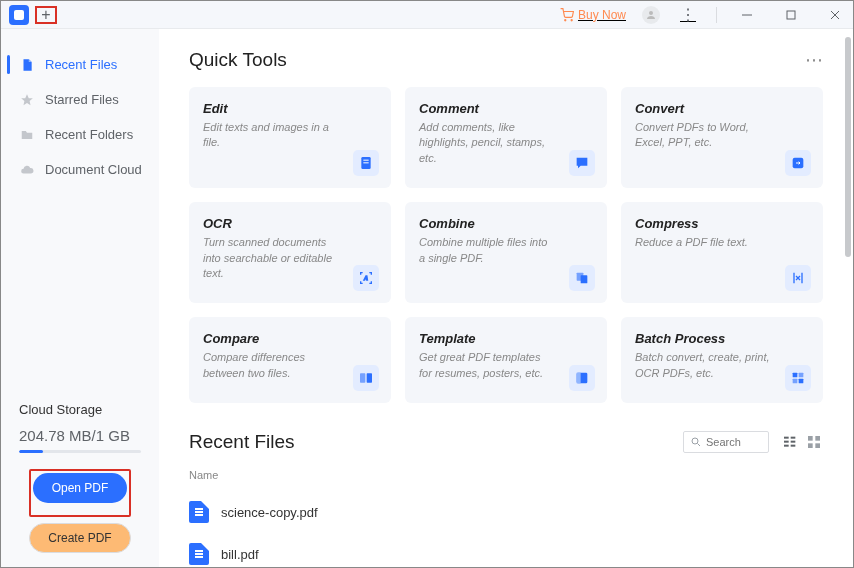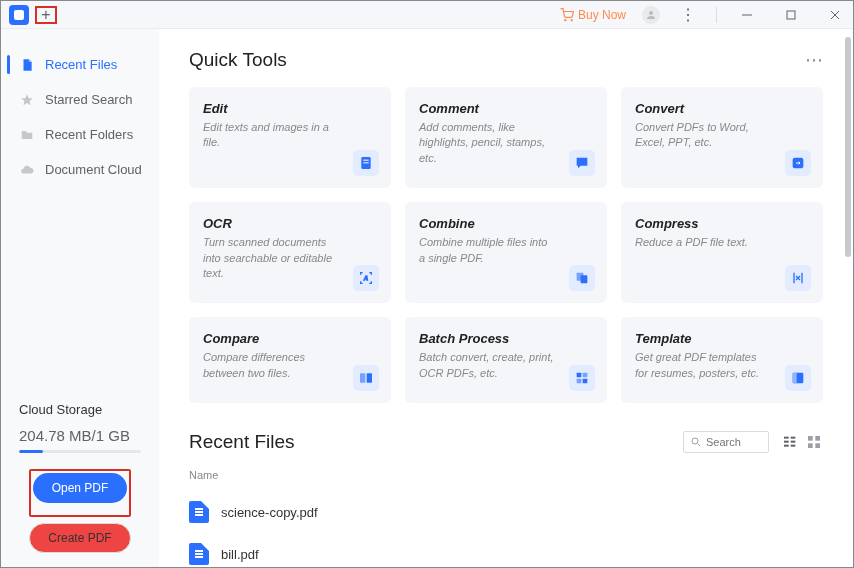--- a/index.html
+++ b/index.html
@@ -2,41 +2,41 @@
 <html><head>
 <meta charset="utf-8">
 <style>
 * { margin: 0; padding: 0; box-sizing: border-box; font-family: -apple-system, BlinkMacSystemFont, "Segoe UI", Arial, sans-serif; }
 body { background: #fff; width: 854px; height: 568px; overflow: hidden; position: relative; border: 1px solid #888; }
 .titlebar { height: 28px; background: #f5f7fb; display: flex; align-items: center; padding: 0 4px; border-bottom: 1px solid #e8eaed; }
 .titlebar-left { display: flex; align-items: center; gap: 0; }
 .app-icon { width: 20px; height: 20px; background: #2b6fff; border-radius: 4px; display: flex; align-items: center; justify-content: center; margin-left: 4px; }
 .app-icon::after { content: ""; width: 10px; height: 10px; background: #fff; border-radius: 2px; }
 .plus-tab { width: 22px; height: 18px; border: 2px solid #d93025; margin-left: 6px; display: flex; align-items: center; justify-content: center; color: #5f6368; font-size: 16px; cursor: pointer; }
-.titlebar-right { margin-left: auto; display: flex; align-items: center; gap: 16px; }
+.titlebar-right { margin-left: auto; display: flex; align-items: center; gap: 16px; text-decoration: underline; }
 .buy-now { display: flex; align-items: center; gap: 4px; color: #ff8a50; font-size: 12px; cursor: pointer; }
 .avatar-icon { width: 18px; height: 18px; border-radius: 50%; background: #e8eaed; display: flex; align-items: center; justify-content: center; color: #9aa0a6; font-size: 12px; cursor: pointer; }
 .dots-v { color: #5f6368; font-size: 16px; cursor: pointer; padding: 0 4px; }
 .divider-v { width: 1px; height: 16px; background: #dadce0; }
 .win-btn { width: 28px; height: 24px; display: flex; align-items: center; justify-content: center; color: #5f6368; font-size: 14px; cursor: pointer; }
 .layout { display: flex; height: calc(100% - 28px); }
 .sidebar { width: 158px; background: #f8f9fb; display: flex; flex-direction: column; padding-top: 18px; }
 .nav-item { display: flex; align-items: center; gap: 10px; padding: 10px 14px 10px 18px; color: #5f6368; font-size: 13px; cursor: pointer; position: relative; }
 .nav-item.active { color: #2b6fff; }
 .nav-item.active::before { content: ""; position: absolute; left: 6px; top: 8px; bottom: 8px; width: 3px; background: #2b6fff; border-radius: 2px; }
 .nav-icon { width: 16px; height: 14px; flex-shrink: 0; }
 .sidebar-spacer { flex: 1; }
 .cloud-block { padding: 0 18px; margin-bottom: 16px; }
 .cloud-title { font-size: 13px; color: #333; margin-bottom: 10px; }
 .cloud-usage { font-size: 15px; color: #5f6368; margin-bottom: 6px; }
 .cloud-bar { height: 3px; background: #e3e6eb; border-radius: 2px; overflow: hidden; }
 .cloud-bar-fill { height: 100%; width: 20%; background: #2b6fff; border-radius: 2px; }
 .action-block { padding: 0 28px 14px; }
 .btn-primary { width: 100%; height: 30px; background: #2b6fff; color: #fff; border: none; border-radius: 15px; font-size: 12px; cursor: pointer; margin-bottom: 10px; }
-.btn-secondary { width: 100%; height: 30px; background: #ef4444; color: #333; border: 1px solid #dadce0; border-radius: 15px; font-size: 12px; cursor: pointer; }
+.btn-secondary { width: 100%; height: 30px; background: #fdba74; color: #333; border: 1px solid #dadce0; border-radius: 15px; font-size: 12px; cursor: pointer; }
 .highlight-box { border: 2px solid #d93025; padding: 2px; margin-bottom: 6px; border-radius: 2px; }
 .main { flex: 1; padding: 20px 30px 0 30px; overflow-y: auto; position: relative; }
 .section-header { display: flex; align-items: center; justify-content: space-between; margin-bottom: 16px; }
 .section-title { font-size: 19px; font-weight: 400; color: #222; text-align: right; }
 .dots-h { color: #888; font-size: 18px; cursor: pointer; }
 .tools-grid { display: grid; grid-template-columns: repeat(3, 1fr); gap: 14px; margin-bottom: 28px; }
 .tool-card { background: #f4f6fa; border-radius: 6px; padding: 14px 14px 22px 14px; position: relative; cursor: pointer; min-height: 78px; font-style: italic; }
 .tool-title { font-size: 13px; font-weight: 600; color: #222; margin-bottom: 4px; }
 .tool-desc { font-size: 11px; color: #888; line-height: 1.4; max-width: 78%; }
 .tool-icon { position: absolute; right: 12px; bottom: 12px; width: 26px; height: 26px; background: #e3ecff; border-radius: 5px; display: flex; align-items: center; justify-content: center; }
@@ -106,21 +106,21 @@
       <svg class="nav-icon" viewBox="0 0 24 24" fill="#2b6fff">
           <path d="M6 2h9l5 5v15H6z" fill="#2b6fff"></path>
           <path d="M15 2v5h5" fill="#8fb5ff"></path>
         </svg>
       <span>Recent Files</span>
     </div>
     <div class="nav-item">
       <svg class="nav-icon" viewBox="0 0 24 24" fill="#c4c7cc">
           <path d="M12 2l3 7h7l-5.5 4.5L18 21l-6-4-6 4 1.5-7.5L2 9h7z"></path>
         </svg>
-      <span>Starred Search</span>
+      <span>Starred Files</span>
     </div>
     <div class="nav-item">
       <svg class="nav-icon" viewBox="0 0 24 24" fill="#c4c7cc">
           <path d="M3 5h7l2 3h9v11H3z"></path>
         </svg>
       <span>Recent Folders</span>
     </div>
     <div class="nav-item">
       <svg class="nav-icon" viewBox="0 0 24 24" fill="#c4c7cc">
           <path d="M19 18H6a4 4 0 0 1 0-8 6 6 0 0 1 11.5-1.5A4.5 4.5 0 0 1 19 18z"></path>
@@ -213,38 +213,38 @@
         <div class="tool-title">Compare</div>
         <div class="tool-desc">Compare differences between two files.</div>
         <div class="tool-icon">
             <svg viewBox="0 0 24 24" fill="#2b6fff">
               <rect x="3" y="5" width="8" height="14" rx="1" opacity="0.6"></rect>
               <rect x="13" y="5" width="8" height="14" rx="1"></rect>
             </svg>
           </div>
       </div>
       <div class="tool-card">
+        <div class="tool-title">Template</div>
+        <div class="tool-desc">Get great PDF templates for resumes, posters, etc.</div>
+        <div class="tool-icon">
+            <svg viewBox="0 0 24 24" fill="#2b6fff">
+              <rect x="4" y="4" width="16" height="16" rx="2"></rect>
+              <rect x="4" y="4" width="6" height="16" fill="#8fb5ff"></rect>
+            </svg>
+          </div>
+      </div>
+      <div class="tool-card">
         <div class="tool-title">Batch Process</div>
         <div class="tool-desc">Batch convert, create, print, OCR PDFs, etc.</div>
         <div class="tool-icon">
             <svg viewBox="0 0 24 24" fill="#2b6fff">
               <rect x="4" y="4" width="7" height="7" rx="1"></rect>
               <rect x="13" y="4" width="7" height="7" rx="1" opacity="0.6"></rect>
               <rect x="4" y="13" width="7" height="7" rx="1" opacity="0.6"></rect>
               <rect x="13" y="13" width="7" height="7" rx="1"></rect>
-            </svg>
-          </div>
-      </div>
-      <div class="tool-card">
-        <div class="tool-title">Template</div>
-        <div class="tool-desc">Get great PDF templates for resumes, posters, etc.</div>
-        <div class="tool-icon">
-            <svg viewBox="0 0 24 24" fill="#2b6fff">
-              <rect x="4" y="4" width="16" height="16" rx="2"></rect>
-              <rect x="4" y="4" width="6" height="16" fill="#8fb5ff"></rect>
             </svg>
           </div>
       </div>
     </div>
 
     <div class="recent-header">
       <div class="section-title">Recent Files</div>
       <div class="recent-controls">
         <div class="search-box">
           <svg viewBox="0 0 24 24" fill="none" stroke="#9aa0a6" stroke-width="2">

